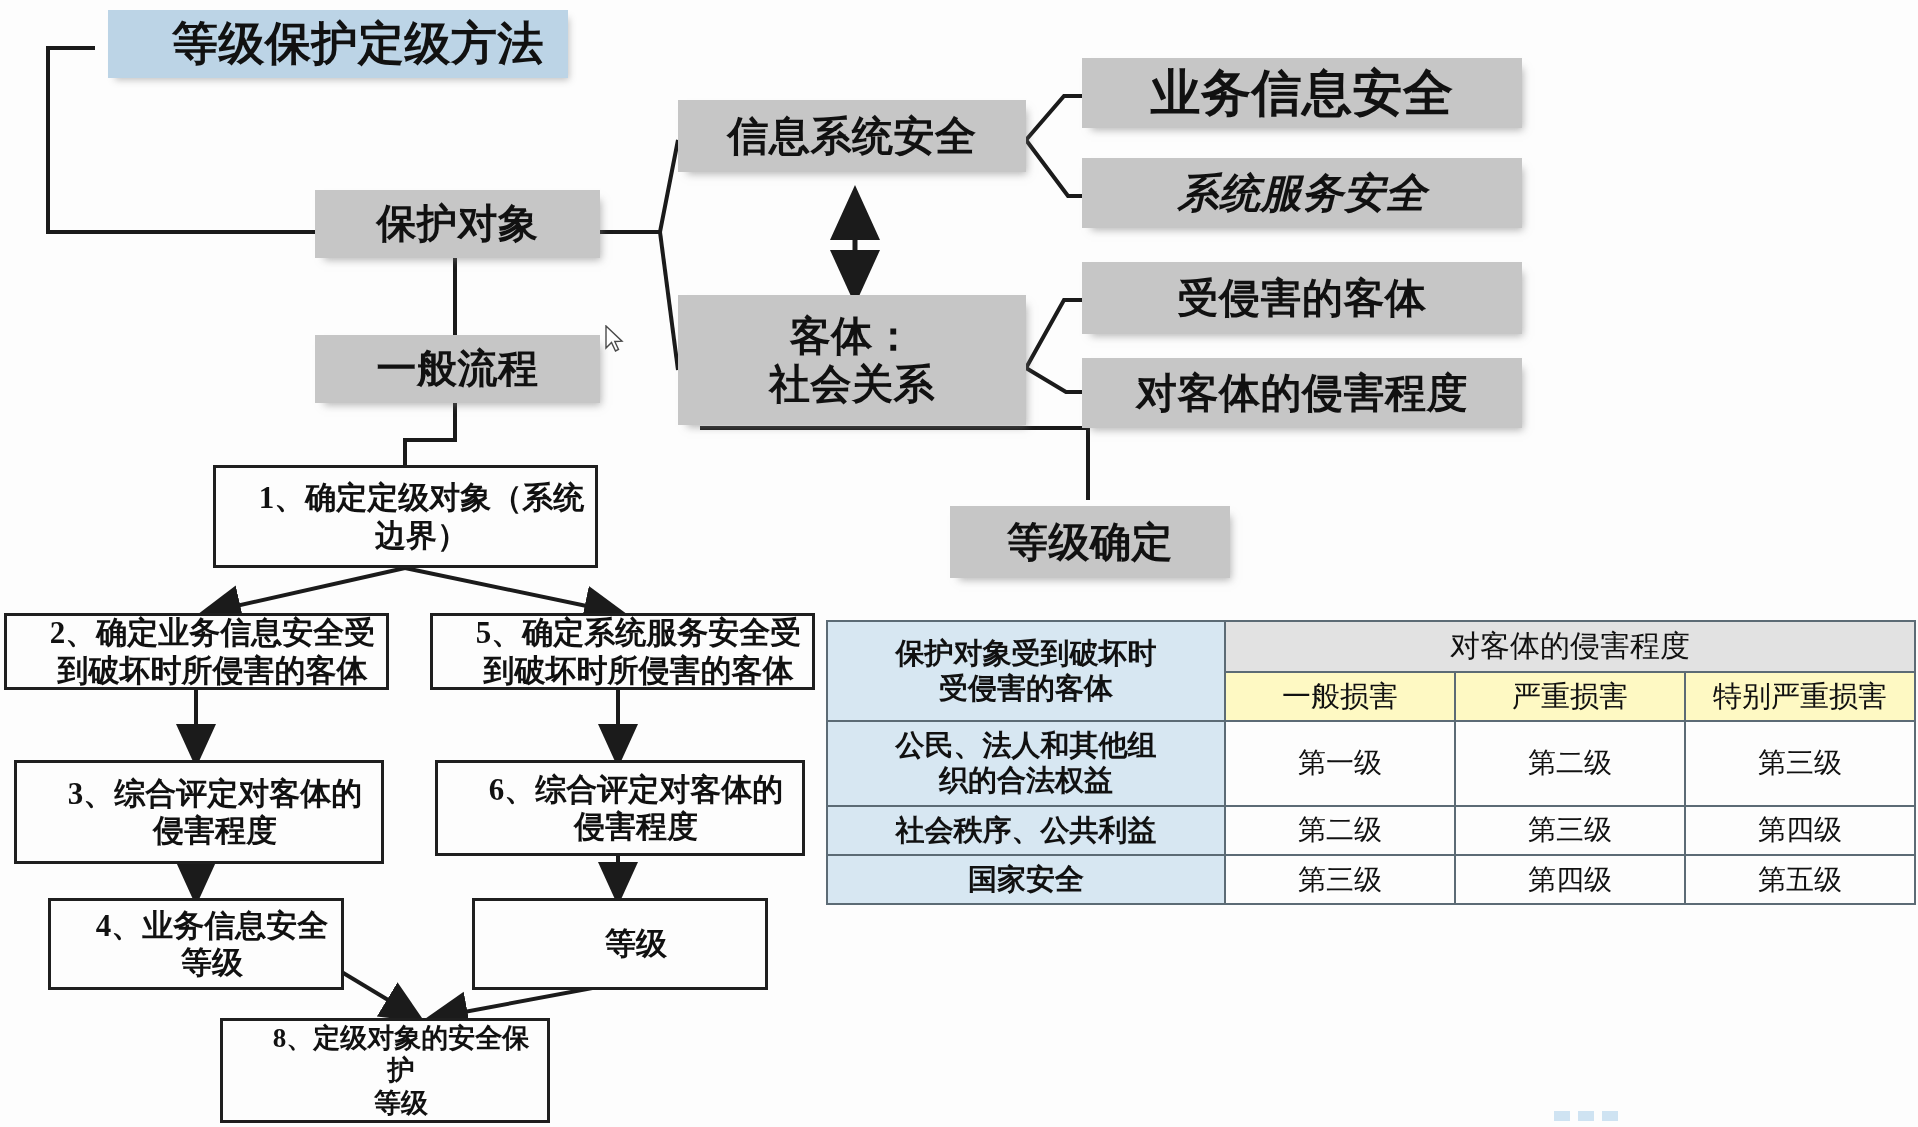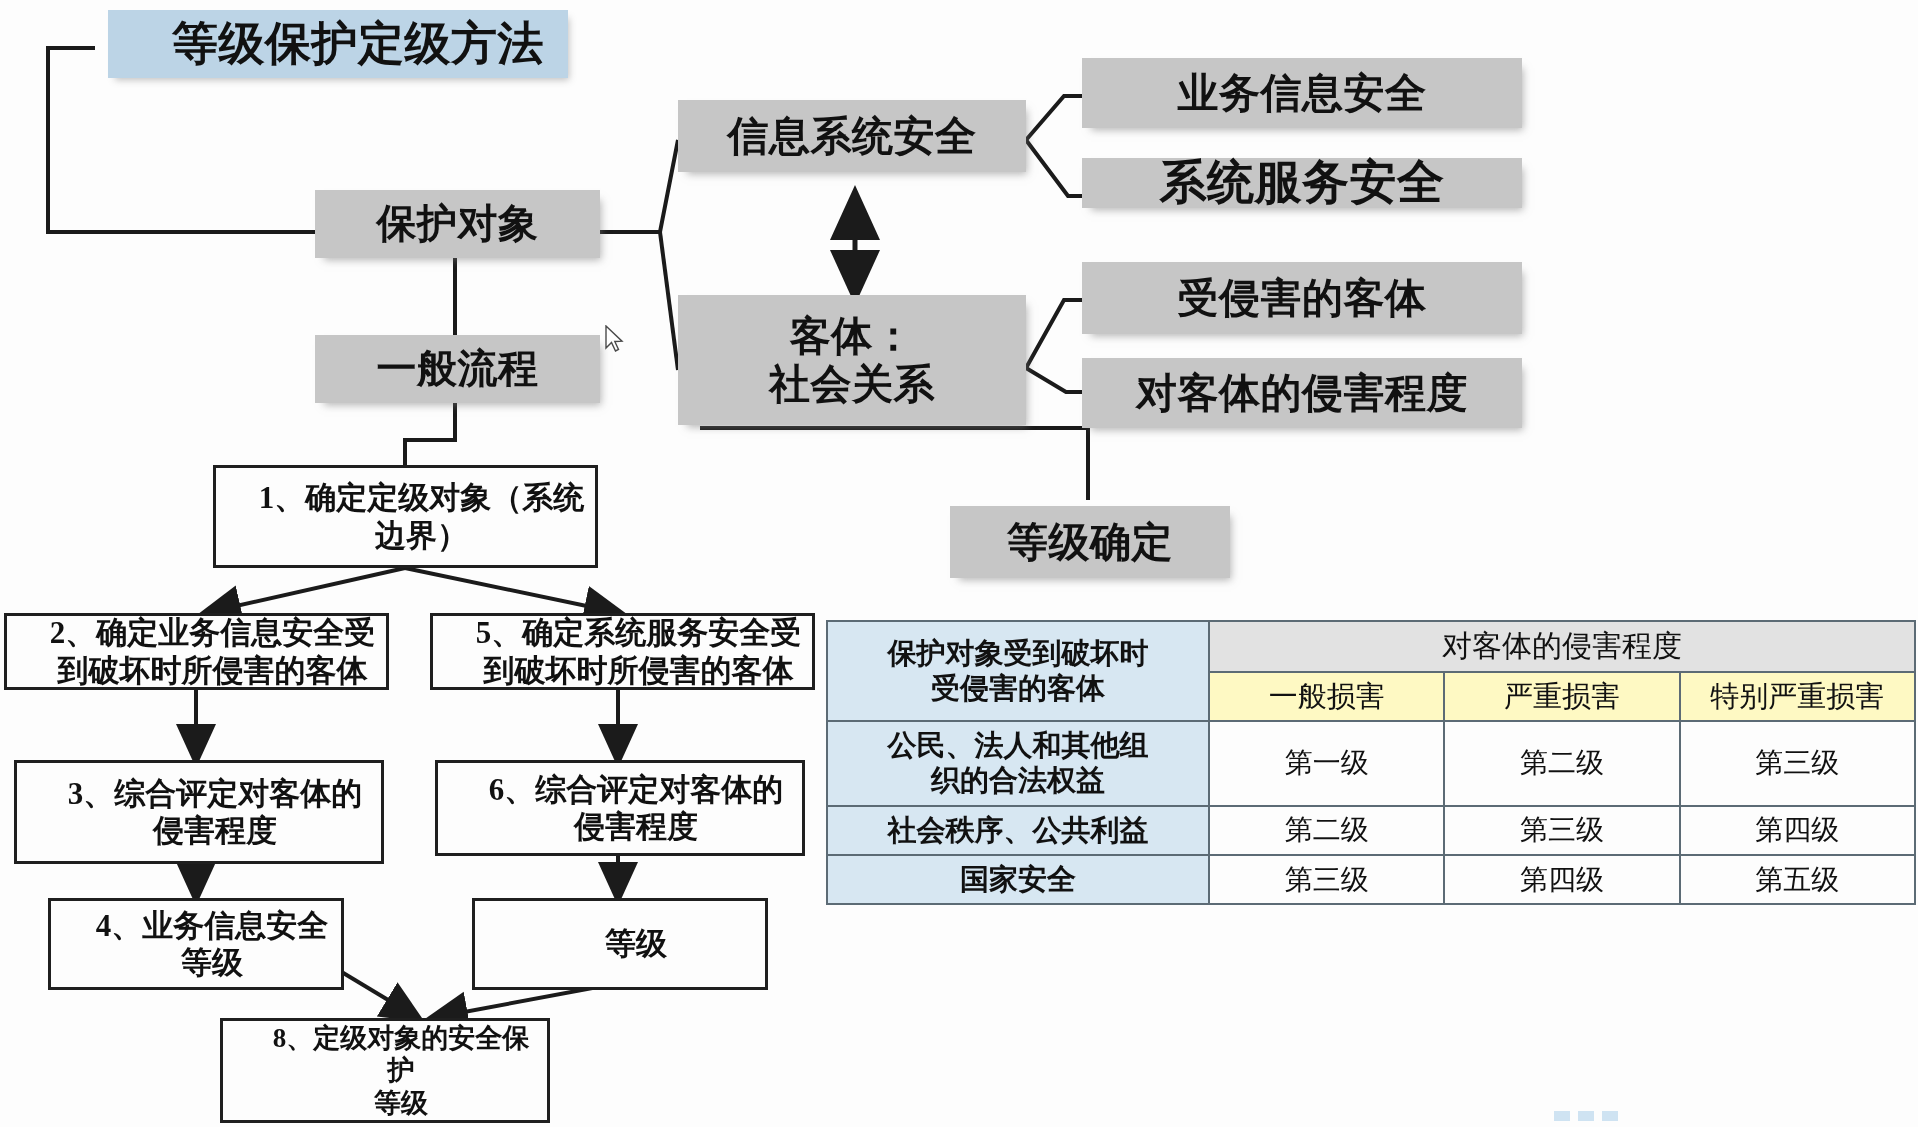--- a/index.html
+++ b/index.html
@@ -77,21 +77,21 @@
     border-collapse: collapse;
     table-layout: fixed;
     font-family: "Liberation Serif", "DejaVu Serif", serif;
   }
   #grade-table td, #grade-table th {
     border: 2px solid #5c6b75;
     text-align: center;
     vertical-align: middle;
     font-size: 27px;
     color: #111;
-    padding: 6px 4px;
+    padding: 6px 12px;
     line-height: 1.22;
   }
   #grade-table .obj-head {
     background: #d7e7f2;
     font-weight: 700;
     font-size: 29px;
     width: 372px;
   }
   #grade-table .span-head {
     background: #e2e2e2;
@@ -197,25 +197,25 @@
 
   <div class="node node-gray" style="left:678px; top:100px; width:348px; height:72px; font-size:41px;">
     <span>信息系统安全</span>
   </div>
 
   <div class="node node-gray" style="left:678px; top:295px; width:348px; height:130px; font-size:41px; flex-direction:column;">
     <span>客体：</span>
     <span>社会关系</span>
   </div>
 
-  <div class="node node-gray" style="left:1082px; top:58px; width:440px; height:70px; font-size:41px;">
+  <div class="node node-gray" style="left:1082px; top:58px; width:440px; height:70px; font-size:50px;">
     <span>业务信息安全</span>
   </div>
 
-  <div class="node node-gray" style="left:1082px; top:158px; width:440px; height:50px; font-size:47px;">
+  <div class="node node-gray" style="left:1082px; top:158px; width:440px; height:70px; font-size:41px;font-style:italic;">
     <span>系统服务安全</span>
   </div>
 
   <div class="node node-gray" style="left:1082px; top:262px; width:440px; height:72px; font-size:41px;">
     <span>受侵害的客体</span>
   </div>
 
   <div class="node node-gray" style="left:1082px; top:358px; width:440px; height:70px; font-size:41px;">
     <span>对客体的侵害程度</span>
   </div>

